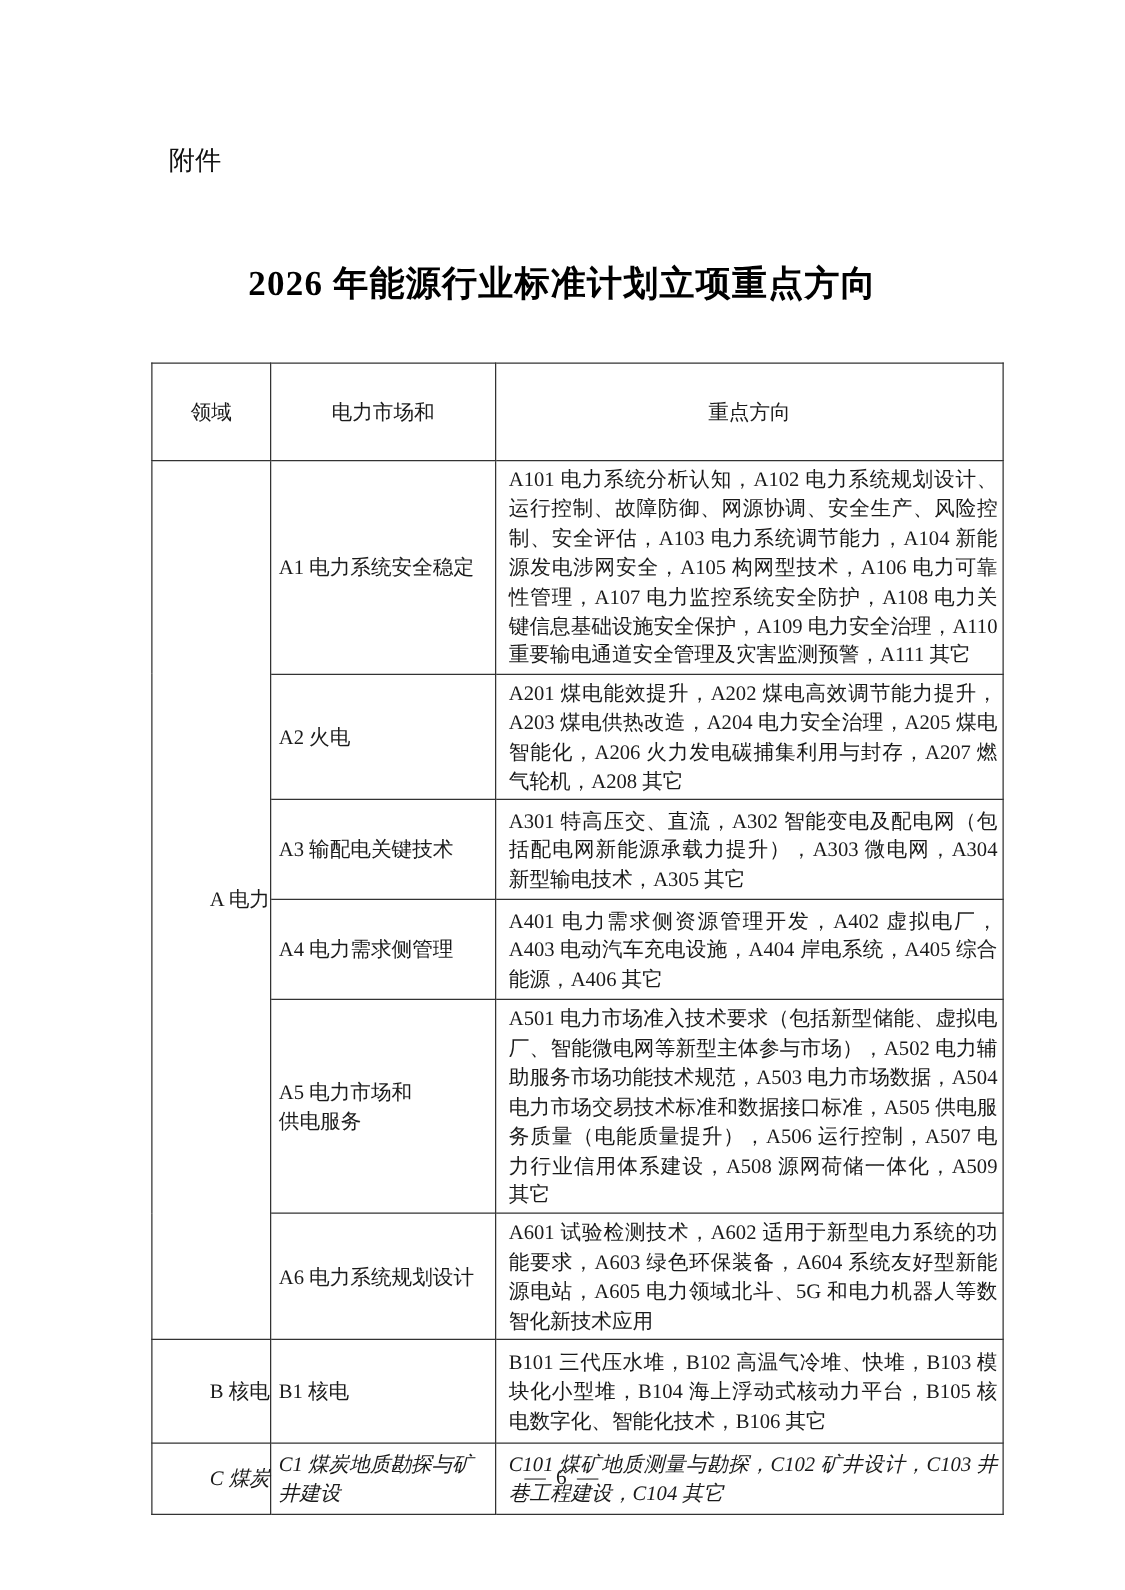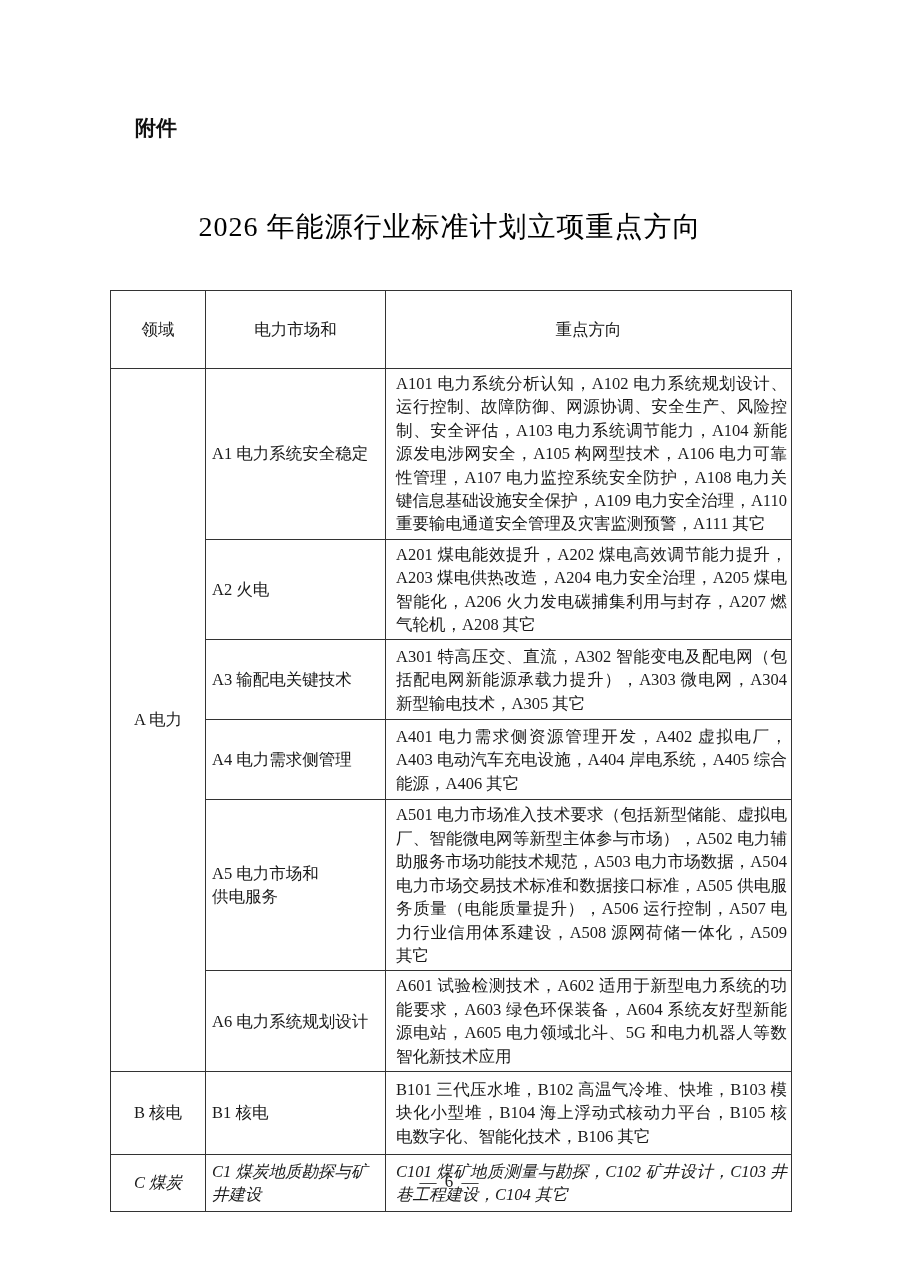--- a/index.html
+++ b/index.html
@@ -11,45 +11,46 @@
     position: relative;
     overflow: hidden;
   }
   .page { position: absolute; inset: 0; background: #fff; }
 
   .attachment {
     position: absolute;
     left: 135px; top: 114px;
     font-family: "Liberation Sans", "DejaVu Sans", sans-serif;
     font-size: 21px;
-    font-weight: 700;
+    font-weight: 400;
     color: #111;
     text-align: right;
   }
 
   .doc-title {
     position: absolute;
     top: 208px; left: 0;
     width: 100%;
     text-align: center;
     font-size: 28px;
-    font-weight: normal;
+    font-weight: bold;
     letter-spacing: 1px;
     color: #000;
   }
 
   .table-wrap {
     position: absolute;
     left: 110px; top: 290px;
     width: 681px;
   }
   table.main {
     width: 681px;
     border-collapse: collapse;
     table-layout: fixed;
+    margin-left: 11px;
   }
   table.main th, table.main td {
     border: 1px solid #333;
     font-size: 16.5px;
     font-weight: normal;
     color: #1a1a1a;
     vertical-align: middle;
   }
   col.c-field { width: 95px; }
   col.c-dir   { width: 180px; }
@@ -59,21 +60,21 @@
   tr.r-a1     { height: 167px; }
   tr.r-a2     { height: 93px; }
   tr.r-a3     { height: 80px; }
   tr.r-a4     { height: 80px; }
   tr.r-a5     { height: 142px; }
   tr.r-a6     { height: 90px; }
   tr.r-b      { height: 83px; }
   tr.r-c      { height: 57px; font-style: italic; }
 
   th.hcell { text-align: center; }
-  td.field { text-align: center; }
+  td.field { text-align: right; }
   td.dir {
     text-align: left;
     white-space: pre-line;
     line-height: 23px;
     padding: 2px 6px;
   }
   td.detail {
     text-align: justify;
     text-justify: inter-ideograph;
     line-height: 23.4px;

